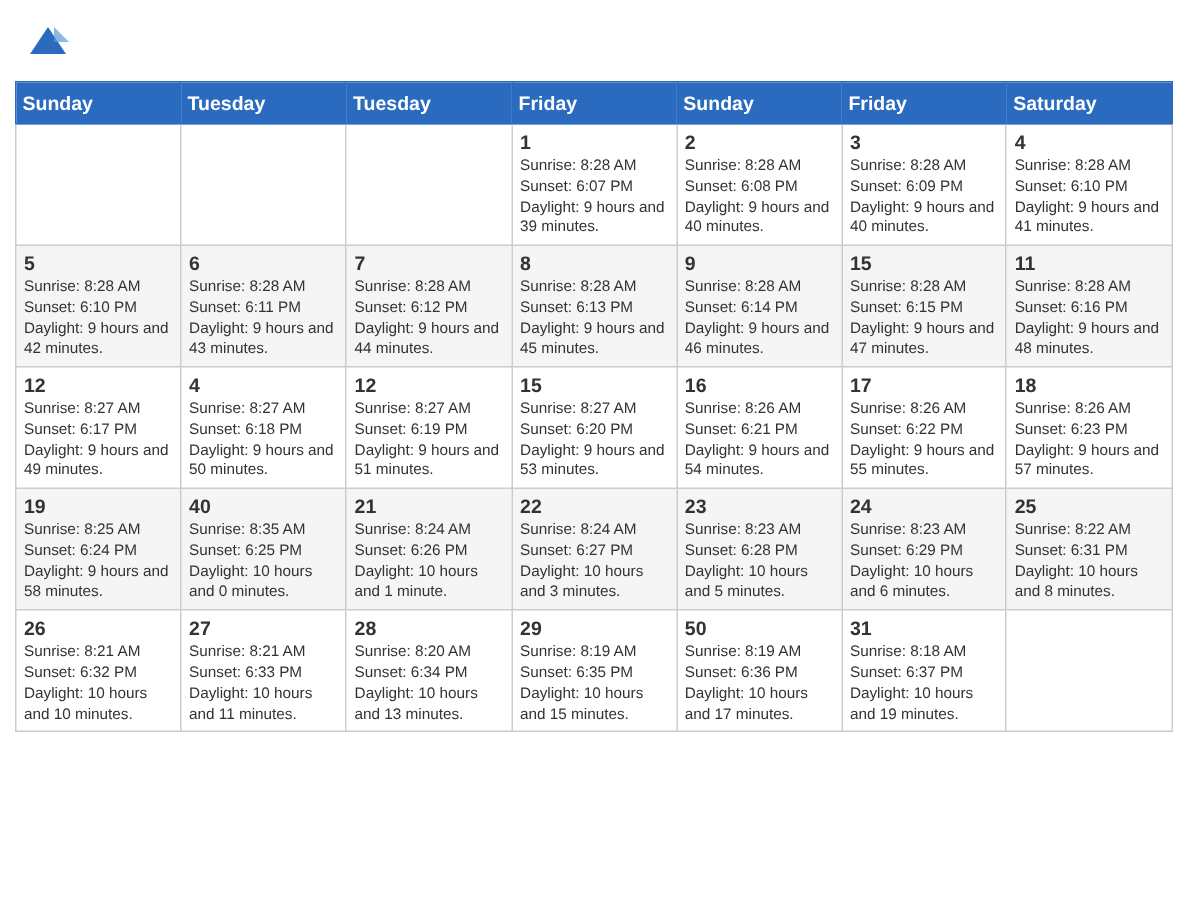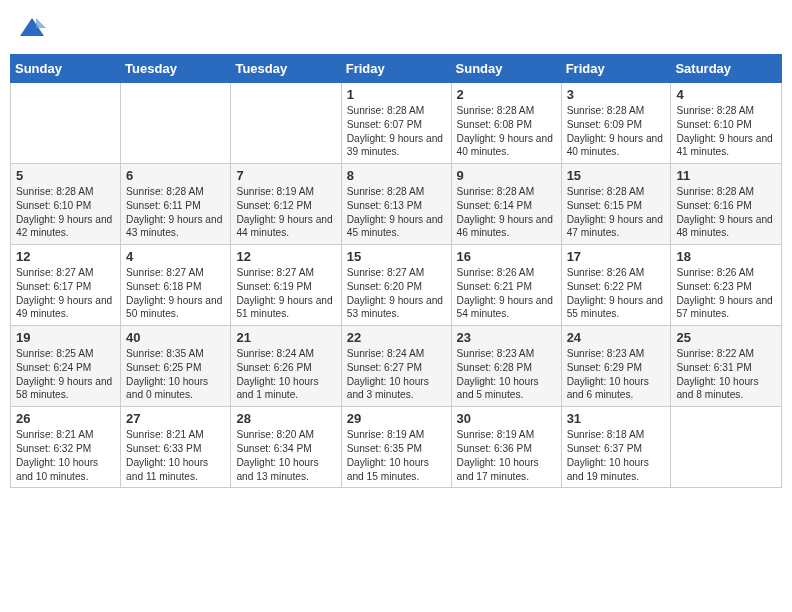--- a/index.html
+++ b/index.html
@@ -161,21 +161,21 @@
 Daylight: 9 hours and 42 minutes.</div>
         </td>
         <td>
           <span class="day-number">6</span>
           <div class="day-info">Sunrise: 8:28 AM
 Sunset: 6:11 PM
 Daylight: 9 hours and 43 minutes.</div>
         </td>
         <td>
           <span class="day-number">7</span>
-          <div class="day-info">Sunrise: 8:19 AM
+          <div class="day-info">Sunrise: 8:28 AM
 Sunset: 6:12 PM
 Daylight: 9 hours and 44 minutes.</div>
         </td>
         <td>
           <span class="day-number">8</span>
           <div class="day-info">Sunrise: 8:28 AM
 Sunset: 6:13 PM
 Daylight: 9 hours and 45 minutes.</div>
         </td>
         <td>
@@ -304,21 +304,21 @@
 Sunset: 6:34 PM
 Daylight: 10 hours and 13 minutes.</div>
         </td>
         <td>
           <span class="day-number">29</span>
           <div class="day-info">Sunrise: 8:19 AM
 Sunset: 6:35 PM
 Daylight: 10 hours and 15 minutes.</div>
         </td>
         <td>
-          <span class="day-number">30</span>
+          <span class="day-number">50</span>
           <div class="day-info">Sunrise: 8:19 AM
 Sunset: 6:36 PM
 Daylight: 10 hours and 17 minutes.</div>
         </td>
         <td>
           <span class="day-number">31</span>
           <div class="day-info">Sunrise: 8:18 AM
 Sunset: 6:37 PM
 Daylight: 10 hours and 19 minutes.</div>
         </td>

